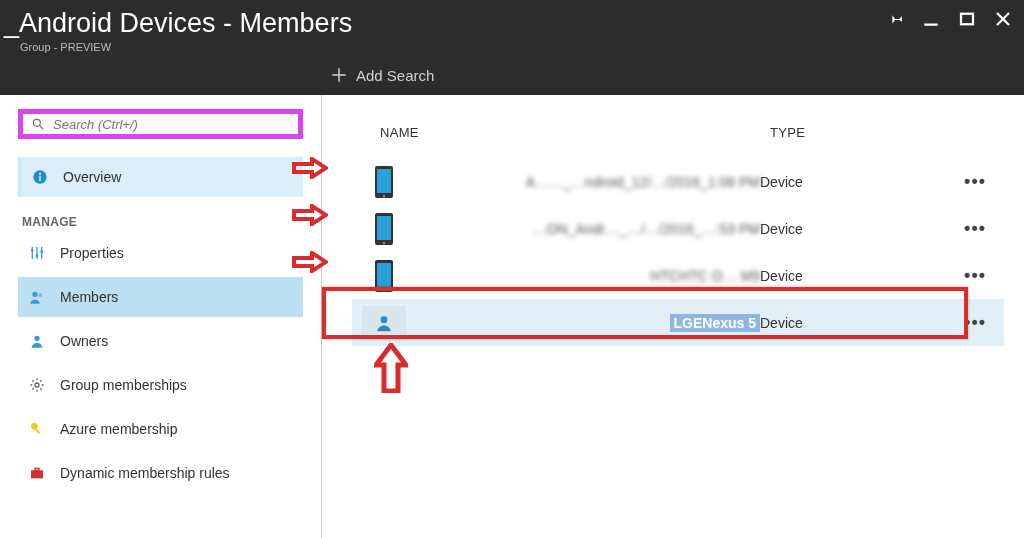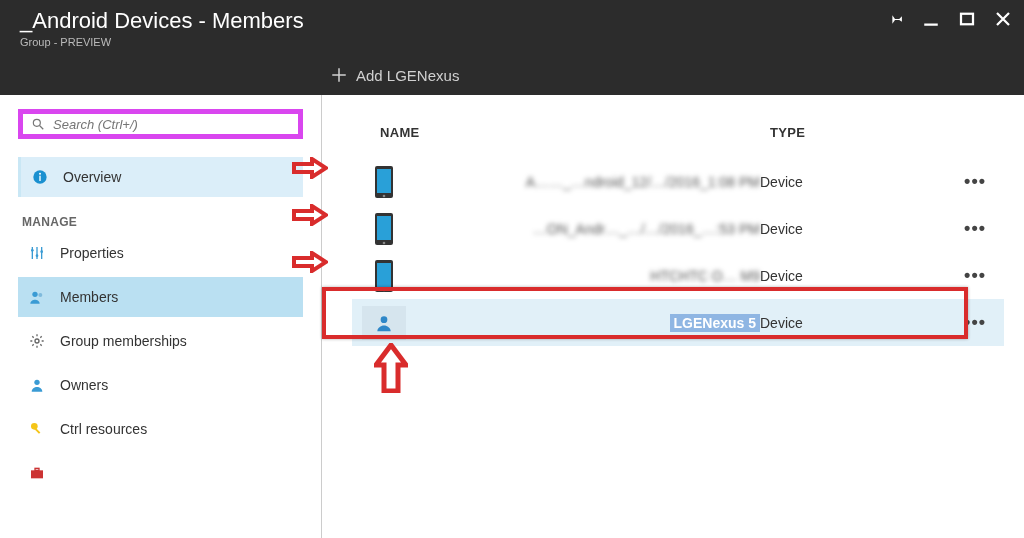--- a/index.html
+++ b/index.html
@@ -6,23 +6,23 @@
   body { width: 1024px; height: 538px; overflow: hidden; background: #fff; }
 
   
   .header {
     background: #2c2c2c;
     color: #fff;
     height: 95px;
     position: relative;
   }
   .header-title {
-    font-size: 22px;
+    font-size: 27px;
     font-weight: 400;
-    padding: 8px 0 0 20px;
+    padding: 8px 0 0 4px;
     color: #fff;
   }
   .header-subtitle {
     font-size: 11px;
     padding: 2px 0 0 20px;
     color: #bbb;
     text-transform: none;
   }
   .header-controls {
     position: absolute;
@@ -94,21 +94,21 @@
     color: #666;
     font-size: 12px;
     font-weight: 700;
     letter-spacing: 0.3px;
     margin: 18px 0 4px 4px;
   }
   .nav-icon { width: 18px; margin-right: 14px; display: inline-flex; justify-content: center; }
 
   
   .main { flex: 1; padding: 30px 20px 0 30px; position: relative; }
-  .grid-header { display: flex; font-weight: 700; font-size: 13px; color: #333; padding: 0 0 18px 28px; letter-spacing: 0.3px; }
+  .grid-header { display: flex; font-weight: 400; font-size: 13px; color: #333; padding: 0 0 18px 28px; letter-spacing: 0.3px; }
   .col-name { width: 390px; }
   .col-type { flex: 1; }
 
   .row {
     display: flex;
     align-items: center;
     height: 47px;
     padding-left: 10px;
     position: relative;
     text-align: right;
@@ -168,21 +168,21 @@
           <path stroke="#fff" stroke-width="3" d="M4 4l16 16M20 4L4 20"></path>
         </svg>
     </span>
   </div>
   <div class="toolbar">
     <span class="plus">
       <svg width="18" height="18" viewBox="0 0 24 24">
           <path fill="#d0d0d0" d="M11 3h2v18h-2zM3 11h18v2H3z"></path>
         </svg>
     </span>
-    <span>Add LGENexus</span>
+    <span>Add Search</span>
   </div>
 </div>
 
 <div class="body">
 
   <div class="sidebar">
     <div class="search">
       <span class="mag">
         <svg width="14" height="14" viewBox="0 0 24 24">
             <circle cx="10" cy="10" r="6" fill="none" stroke="#767676" stroke-width="2"></circle>
@@ -226,54 +226,55 @@
             <path fill="#3a9bd4" d="M2 22c0-4 4-6 7-6s7 2 7 6z"></path>
             <circle cx="17" cy="9" r="3" fill="#7fbadc"></circle>
           </svg>
       </span>
       <span>Members</span>
     </div>
 
     <div class="nav-item">
       <span class="nav-icon">
         <svg width="16" height="16" viewBox="0 0 24 24">
+            <circle cx="12" cy="8" r="4" fill="#3a9bd4"></circle>
+            <path fill="#3a9bd4" d="M4 22c0-4 4-7 8-7s8 3 8 7z"></path>
+          </svg>
+      </span>
+      <span>Owners</span>
+    </div>
+
+    <div class="nav-item">
+      <span class="nav-icon">
+        <svg width="16" height="16" viewBox="0 0 24 24">
             <circle cx="12" cy="12" r="3" fill="none" stroke="#666" stroke-width="2"></circle>
             <path fill="none" stroke="#666" stroke-width="2" d="M12 2v3M12 19v3M2 12h3M19 12h3M5 5l2 2M17 17l2 2M19 5l-2 2M7 17l-2 2"></path>
           </svg>
       </span>
       <span>Group memberships</span>
     </div>
 
     <div class="nav-item">
       <span class="nav-icon">
         <svg width="16" height="16" viewBox="0 0 24 24">
-            <circle cx="12" cy="8" r="4" fill="#3a9bd4"></circle>
-            <path fill="#3a9bd4" d="M4 22c0-4 4-7 8-7s8 3 8 7z"></path>
-          </svg>
-      </span>
-      <span>Owners</span>
-    </div>
-
-    <div class="nav-item">
-      <span class="nav-icon">
-        <svg width="16" height="16" viewBox="0 0 24 24">
             <circle cx="8" cy="8" r="5" fill="#f5c518"></circle>
             <rect x="10" y="10" width="10" height="3" fill="#f5c518" transform="rotate(45 10 10)"></rect>
           </svg>
       </span>
-      <span>Ctrl resources</span>
+      <span>Azure membership</span>
     </div>
 
     <div class="nav-item">
       <span class="nav-icon">
         <svg width="16" height="16" viewBox="0 0 24 24">
             <rect x="3" y="8" width="18" height="12" fill="#c33"></rect>
             <rect x="9" y="5" width="6" height="3" fill="none" stroke="#c33" stroke-width="2"></rect>
           </svg>
       </span>
+      <span>Dynamic membership rules</span>
     </div>
   </div>
 
   <div class="main">
     <div class="grid-header">
       <div class="col-name">NAME</div>
       <div class="col-type">TYPE</div>
     </div>
 
     <div class="row">

